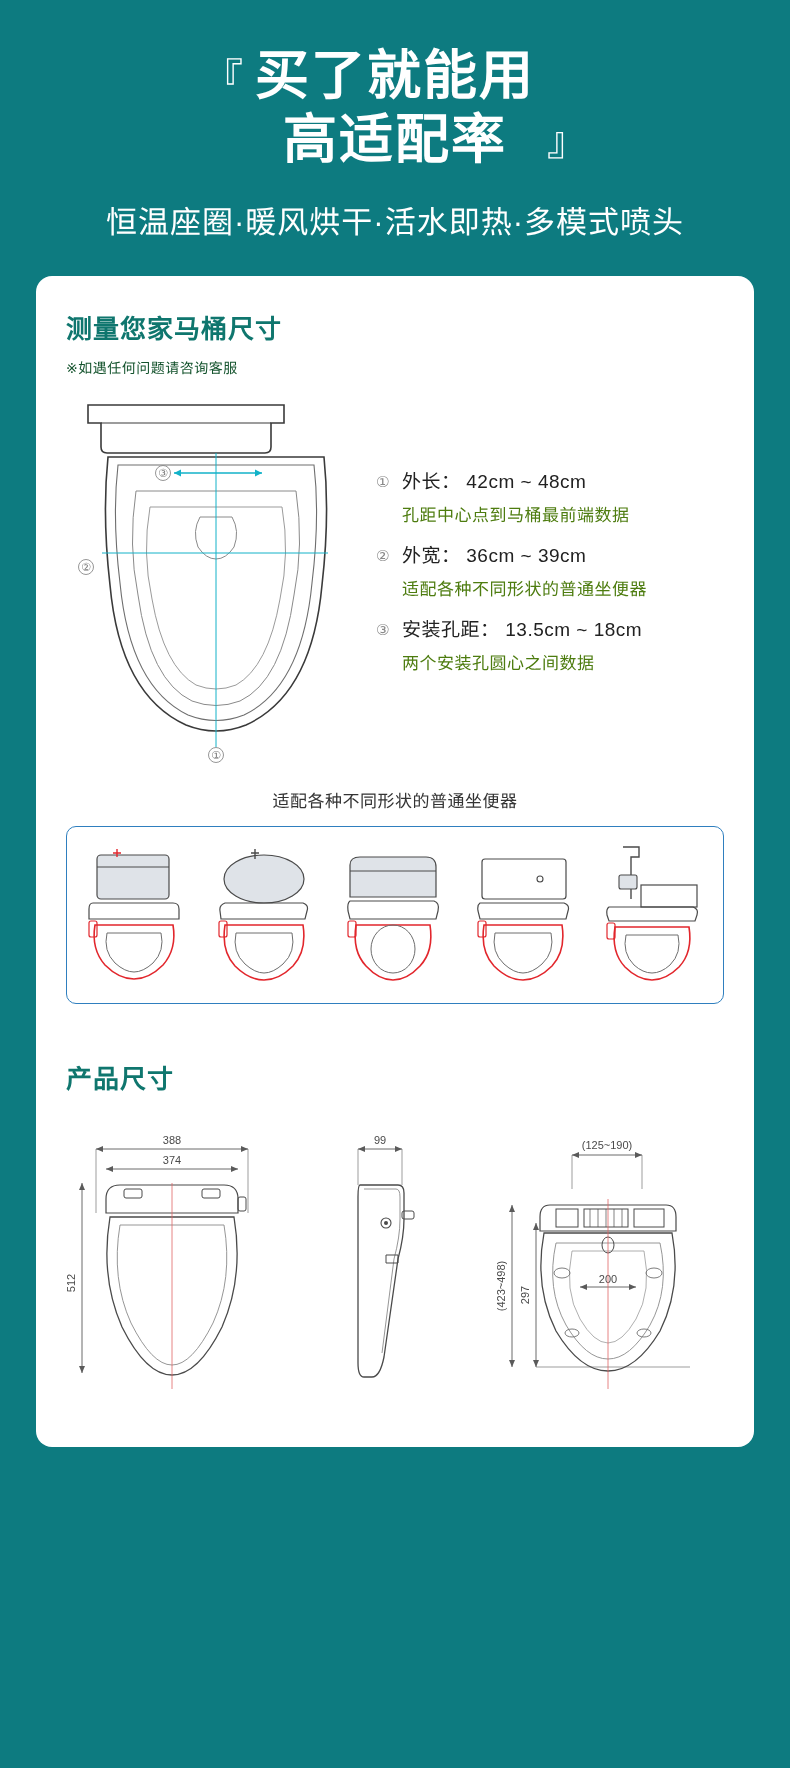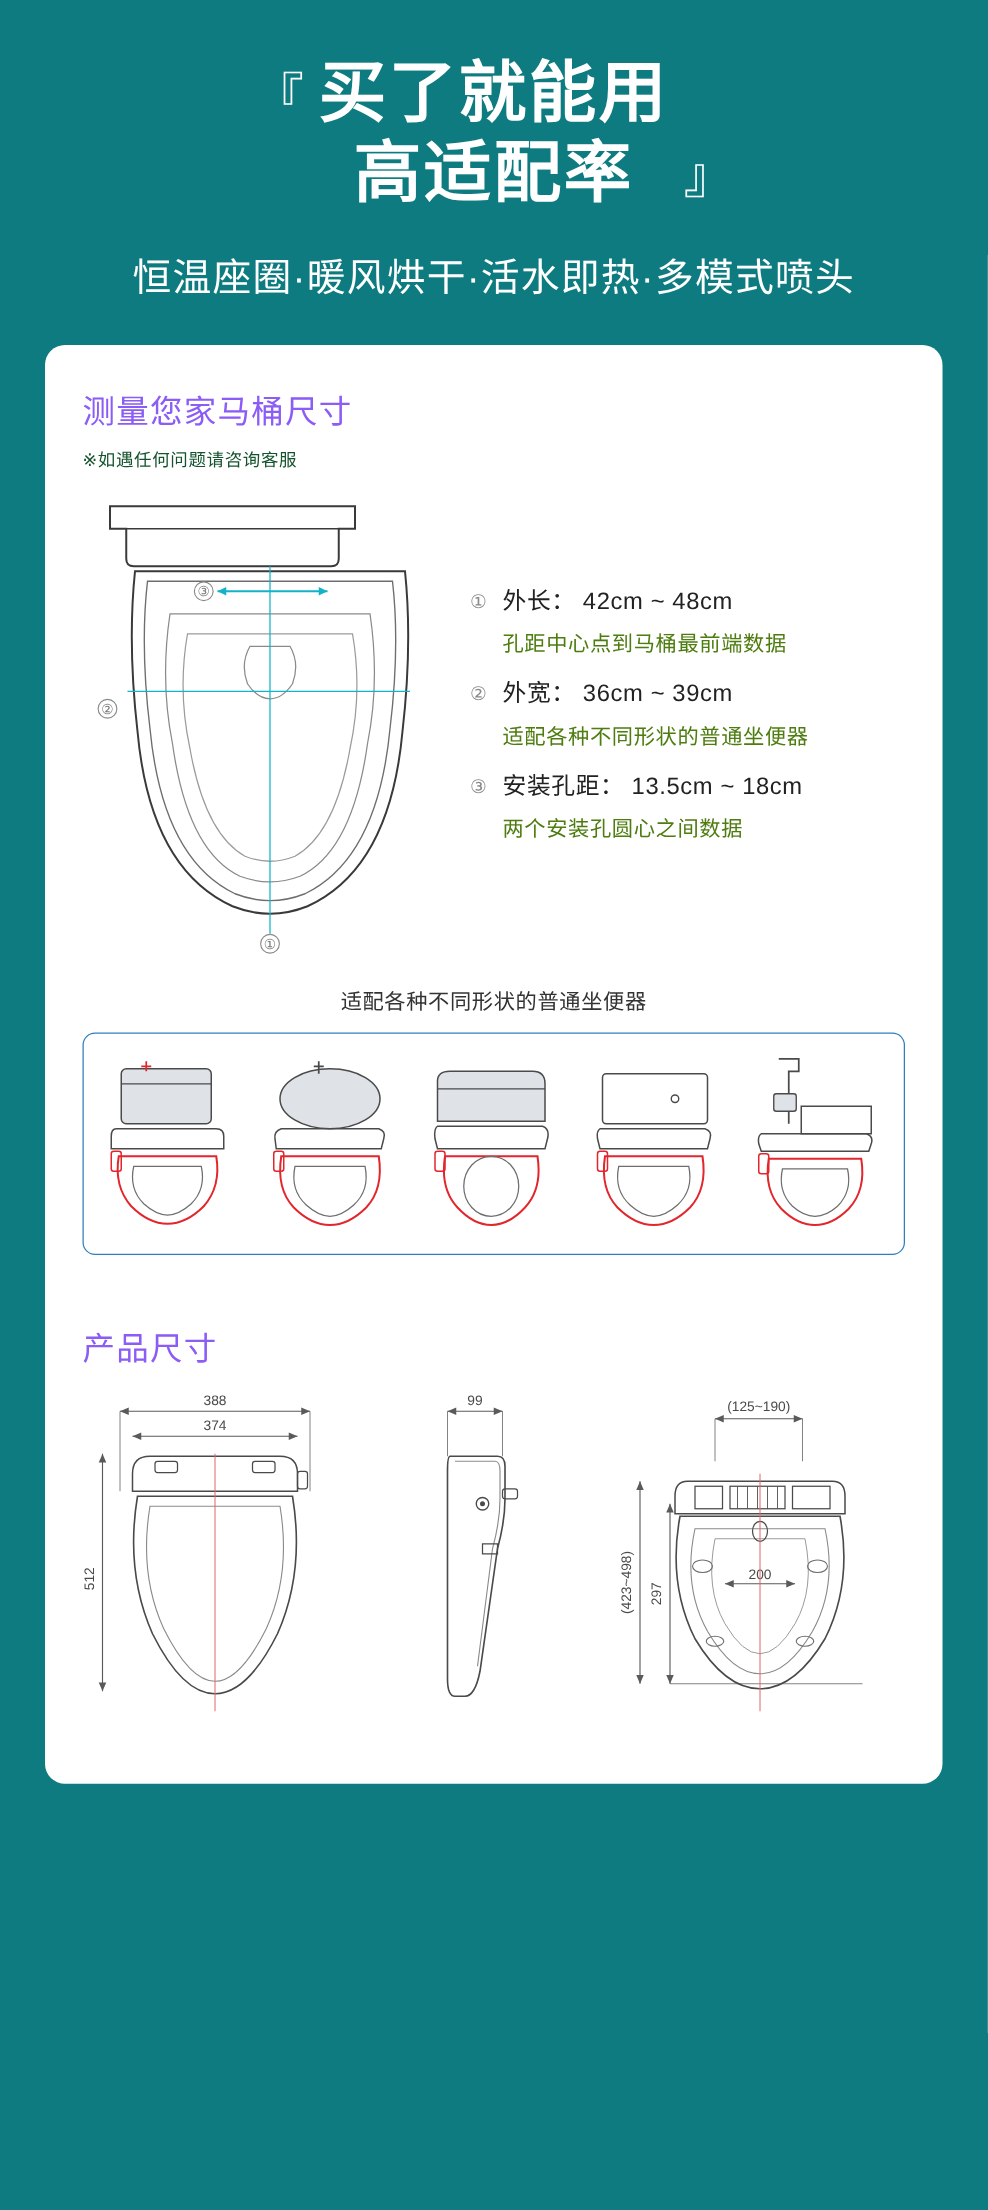--- a/index.html
+++ b/index.html
@@ -57,22 +57,22 @@
 
   
   .card {
     margin: 12px 36px 0 36px;
     background: #ffffff;
     border-radius: 16px;
     padding: 32px 30px 40px 30px;
   }
   .section-title {
     font-size: 26px;
-    font-weight: 400;
-    color: #8b5cf6;
+    font-weight: 700;
+    color: #0f766e;
     letter-spacing: 1px;
   }
   .section-note {
     margin-top: 12px;
     font-size: 14px;
     color: #14532d;
     letter-spacing: .5px;
   }
 
   
@@ -137,21 +137,21 @@
     width: 19%;
     text-align: center;
   }
 
   
   .dims-title { margin-top: 54px; }
   .dims-row {
     display: flex;
     justify-content: space-between;
     align-items: flex-end;
-    margin-top: 12px;
+    margin-top: 32px;
   }
   .dim-cell { position: relative; }
 
   svg { display: block; }
   .dim-label {
     font-size: 11px;
     fill: #4a4a4a;
     font-family: "Liberation Sans", sans-serif;
   }
   .circ-label {

